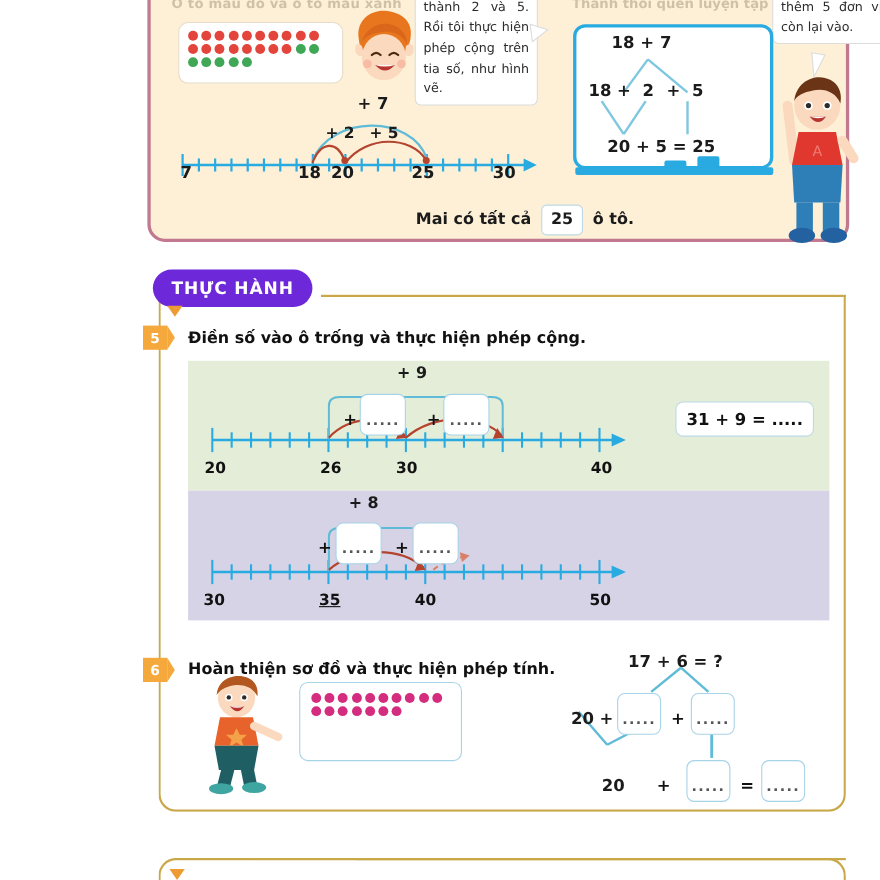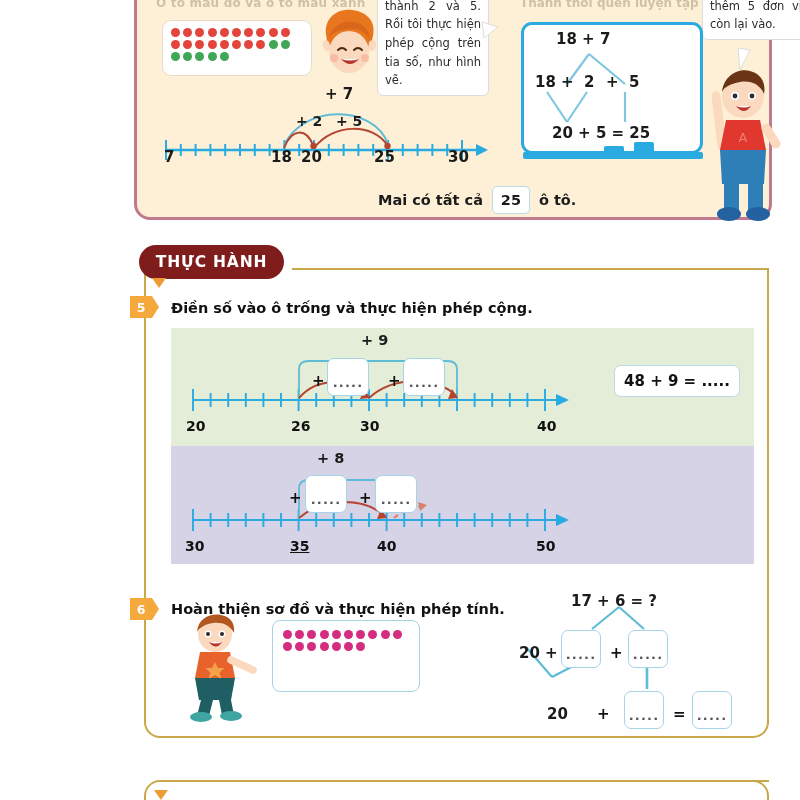--- a/index.html
+++ b/index.html
@@ -100,21 +100,21 @@
     border: 2px solid #C9A84A;
     border-top: none;
     border-radius: 0 0 16px 16px;
   }
   .practice-frame-top {
     position:absolute; left:100px; top:268px; width:625px; height:2px;
     background: linear-gradient(to right, transparent 0 148px, #C9A84A 148px);
   }
   .tag {
     position: absolute;
-    background: #7f1d1d; color: #fff;
+    background: #6d28d9; color: #fff;
     font-weight: bold; letter-spacing: .8px;
     border-radius: 20px;
     display: flex; align-items: center; justify-content: center;
   }
   .tag-practice { left: 95px; top: 245px; width: 145px; height: 34px; font-size: 15.5px; }
   .tag-advanced { left: 95px; top: 757px; width: 175px; height: 34px; font-size: 15.5px; }
   .tag-tail { position:absolute; width:0; height:0; border-left:7px solid transparent; border-right:7px solid transparent; border-top:10px solid #ED9B33; }
 
   .adv-frame {
     position:absolute; left:100px; top:780px; width:625px; height:40px;
@@ -385,21 +385,21 @@
   <div class="plus-sym" style="left:268px; top:372px;">+</div>
   <div class="blank-box" style="left:283px; top:358px; width:42px; height:38px;">.....</div>
   <div class="plus-sym" style="left:344px; top:372px;">+</div>
   <div class="blank-box" style="left:359px; top:358px; width:42px; height:38px;">.....</div>
 
   <div class="nl-num" style="position:absolute; left:142px; top:418px;">20</div>
   <div class="nl-num" style="position:absolute; left:247px; top:418px;">26</div>
   <div class="nl-num" style="position:absolute; left:316px; top:418px;">30</div>
   <div class="nl-num" style="position:absolute; left:493px; top:418px;">40</div>
 
-  <div class="eq-box" style="left:570px; top:365px; width:126px; height:32px;">48 + 9 = .....</div>
+  <div class="eq-box" style="left:570px; top:365px; width:126px; height:32px;">31 + 9 = .....</div>
 
   <div class="panel panel-purple"></div>
 
   <div class="nl-label" style="position:absolute; left:273px; top:450px; font-size:14.5px; font-weight:bold;">+ 8</div>
 
   <svg style="position:absolute; left:145px; top:472px; width:390px; height:60px" viewBox="0 0 390 60">
     <line x1="4" y1="48" x2="368" y2="48" stroke="#29AAE1" stroke-width="2.2"></line>
     <path d="M367 42 L380 48 L367 54 Z" fill="#29AAE1"></path>
     <g stroke="#29AAE1" stroke-width="1.9">
       <line x1="4" y1="37" x2="4" y2="59"></line>

